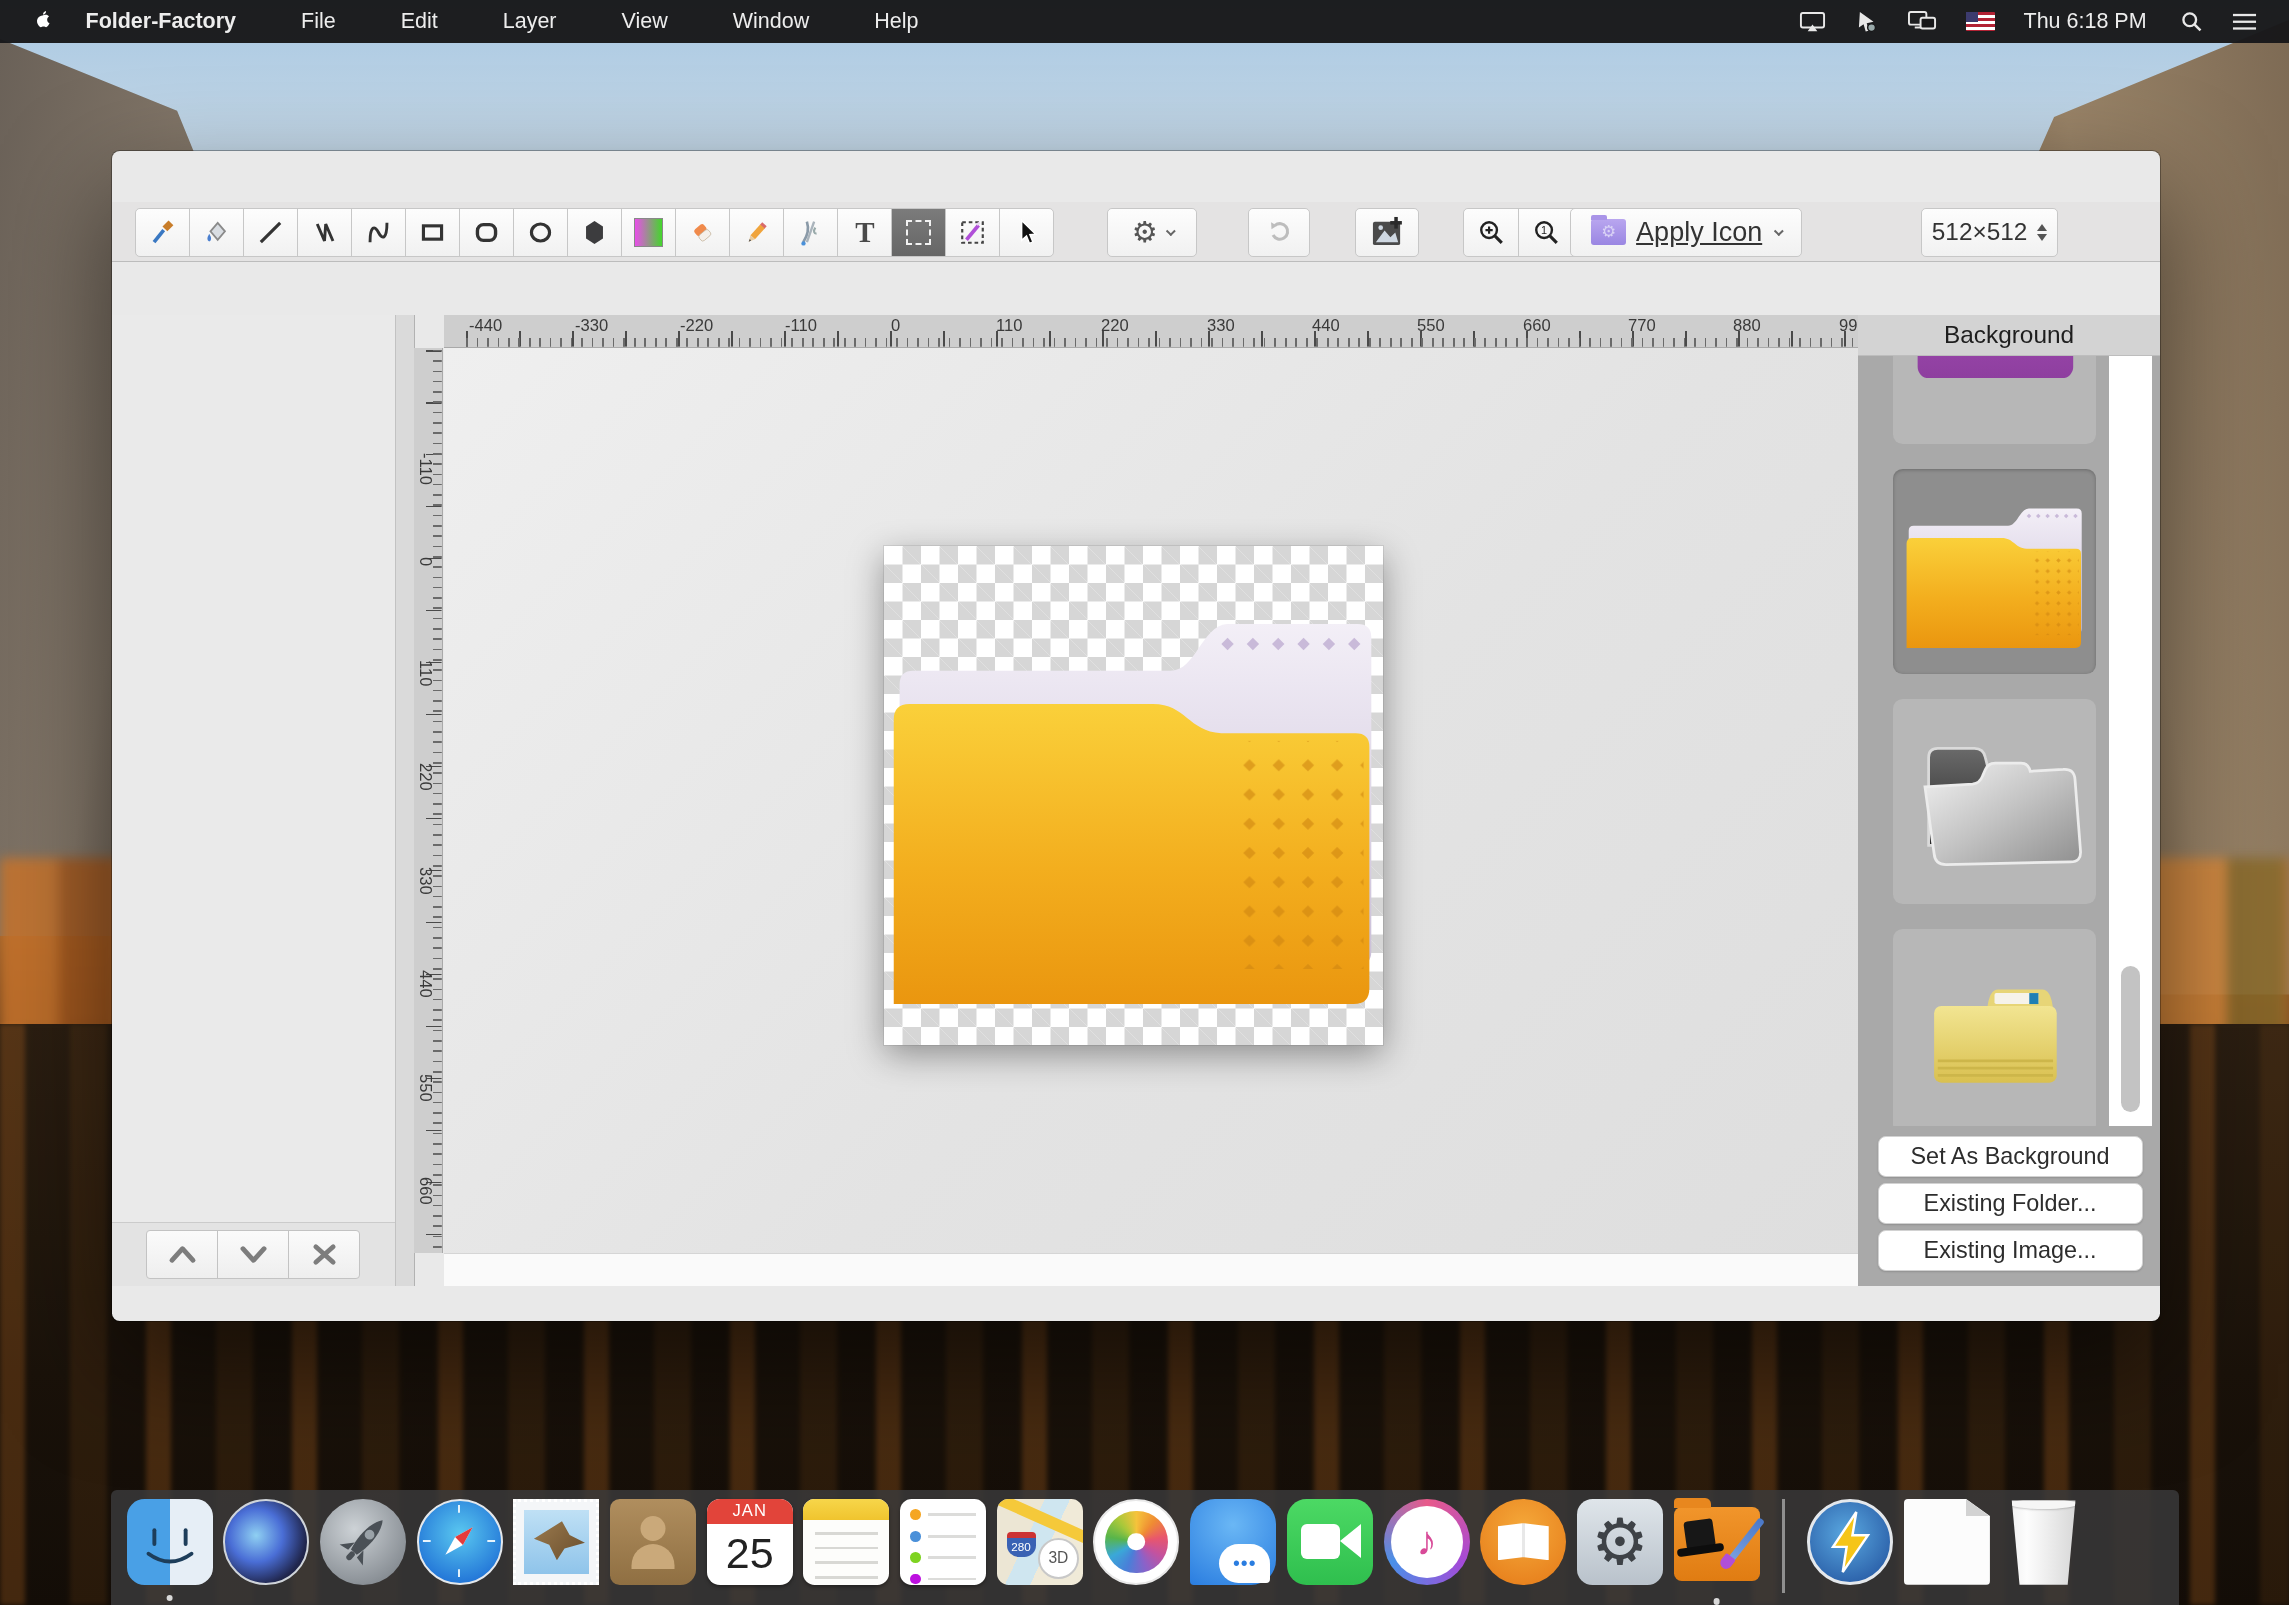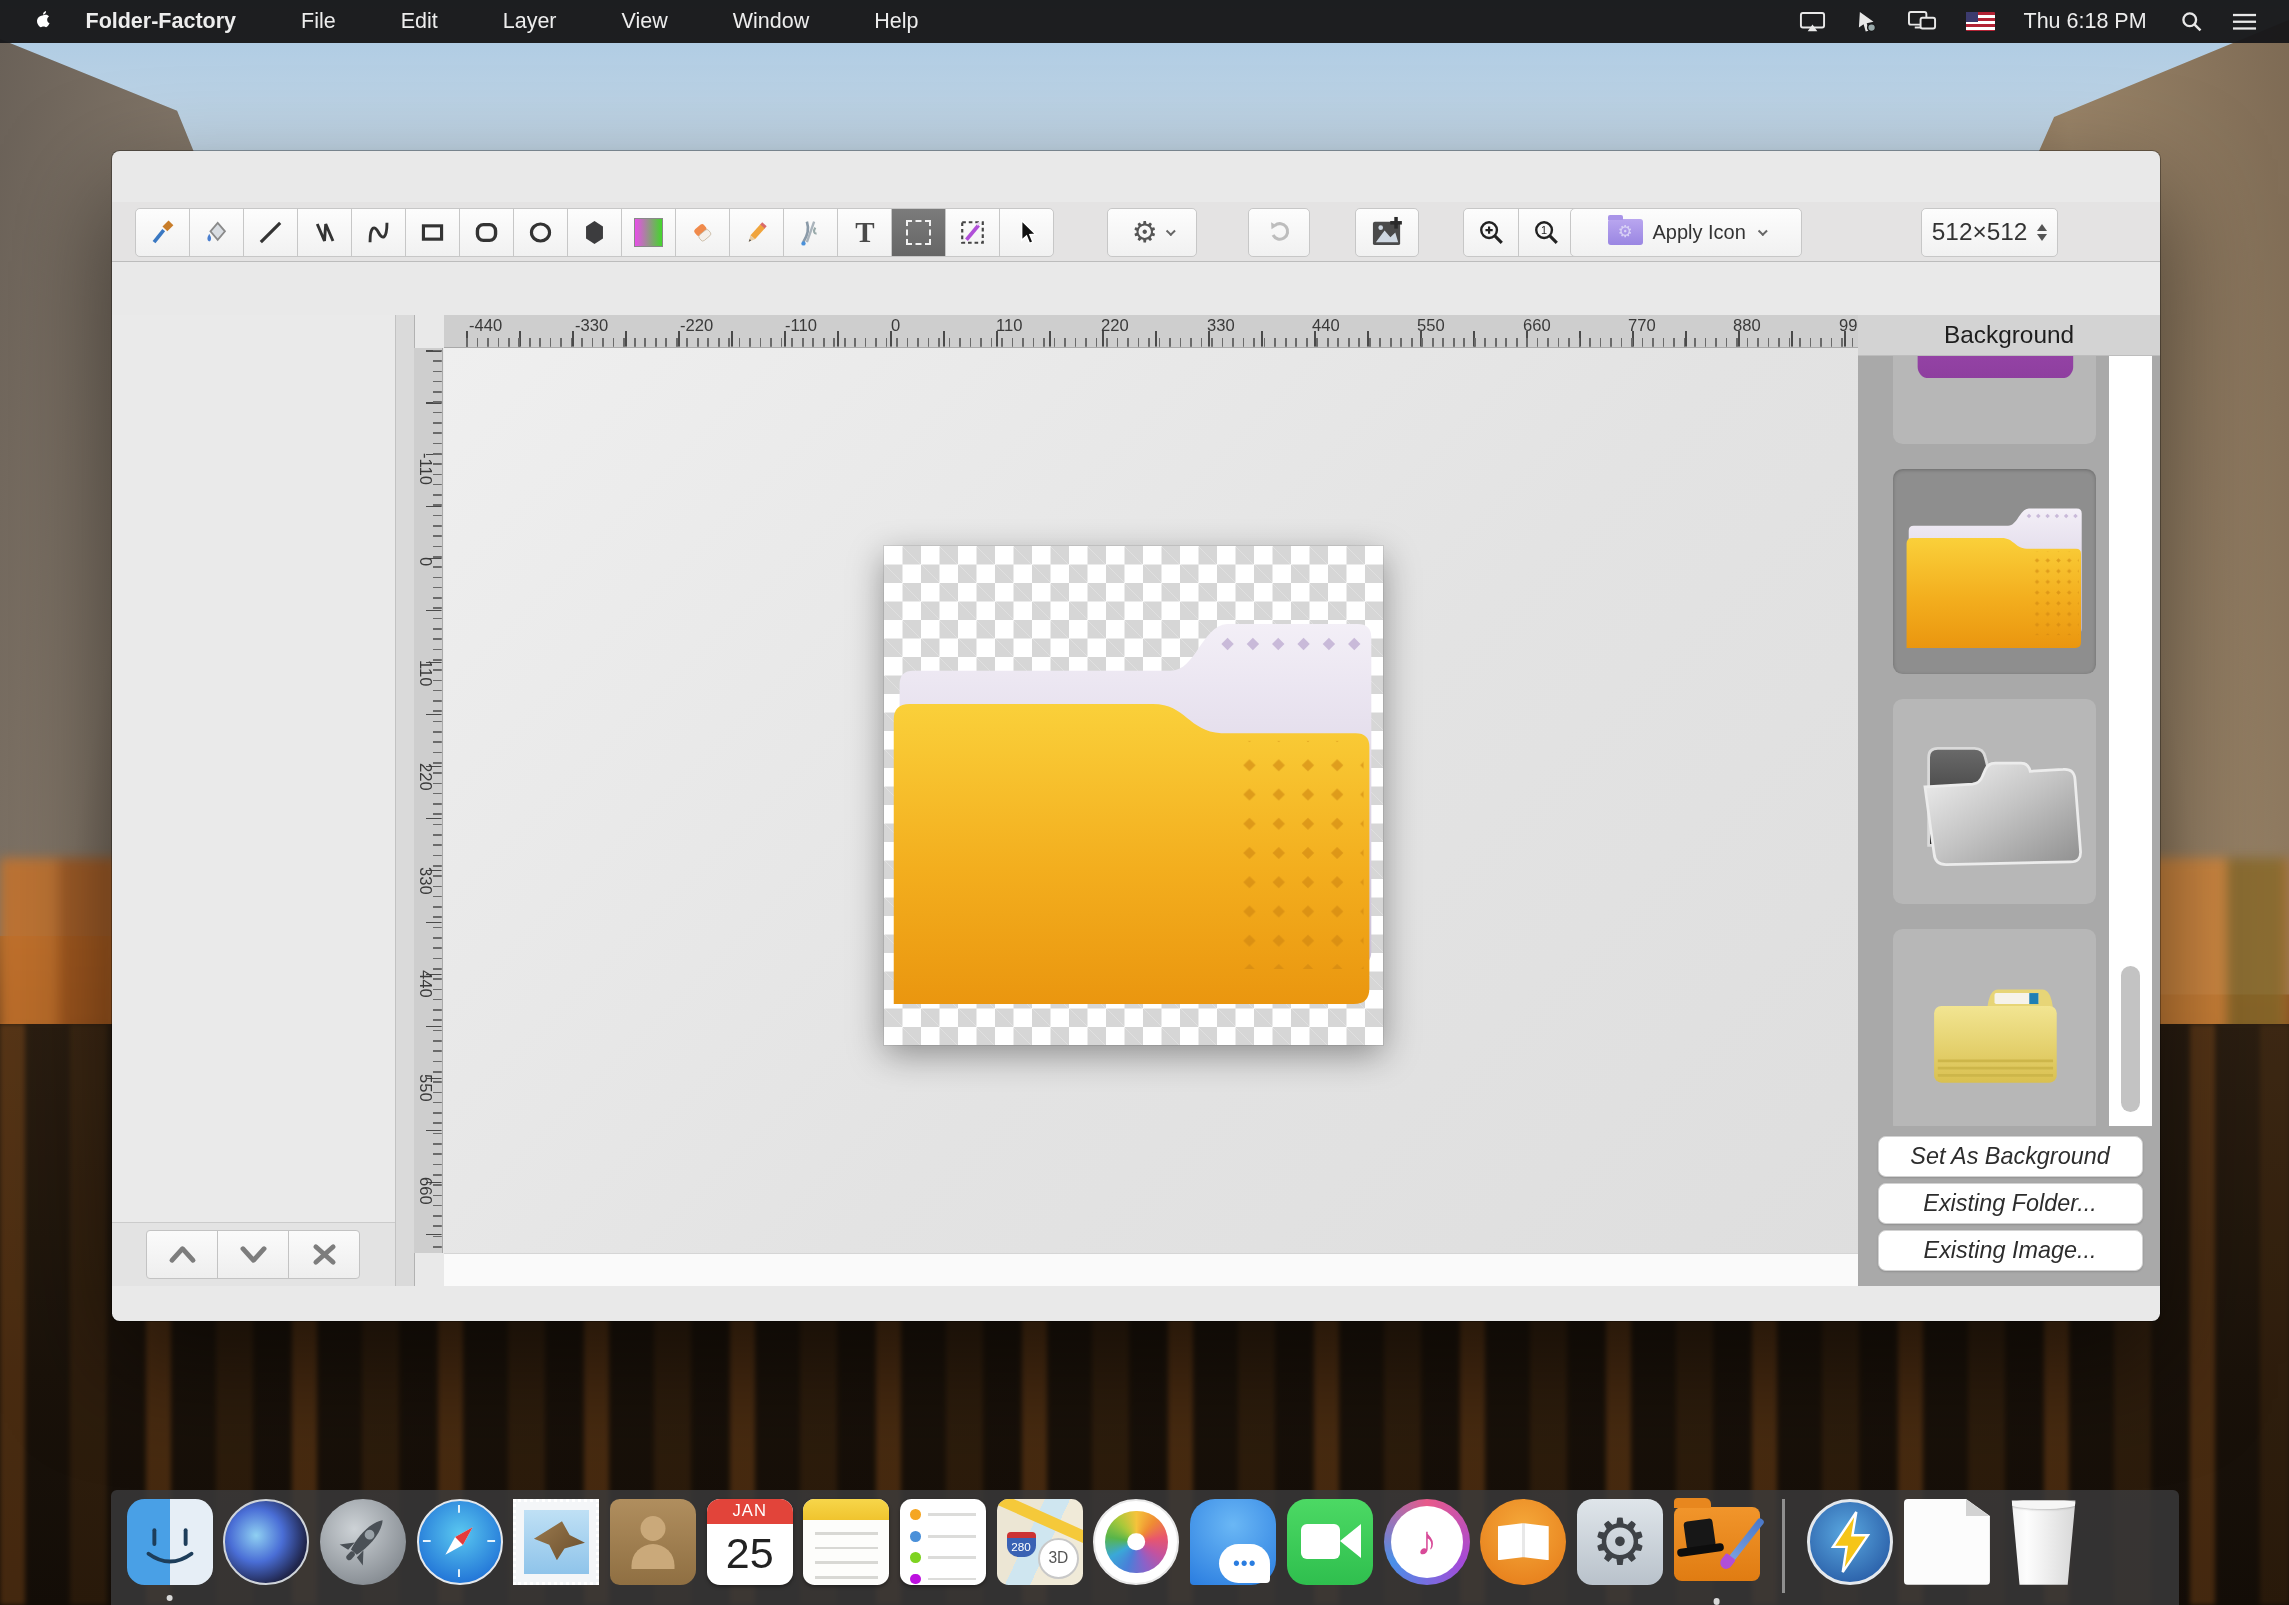--- a/index.html
+++ b/index.html
@@ -55,21 +55,21 @@
     display:flex; align-items:center; justify-content:center; }
   .tool:first-child{ border-radius:4.9px 0 0 4.9px; margin-left:0;}
   .tool.endcap{ border-radius:0 4.9px 4.9px 0; }
   .tool.selected { background:linear-gradient(#7b7b7b,#666); }
   .tbtn { position:absolute; top:5.9px; height:49px; background:linear-gradient(#fdfdfd,#f1f1f1); border:1px solid #c7c7c7; border-radius:4.9px;
     display:flex; align-items:center; justify-content:center; }
   .gear-glyph { font-size:29px; color:#555; line-height:1; }
   .chev-sm { display:inline-block; width:6.8px; height:6.8px; border-right:2px solid #666; border-bottom:2px solid #666; transform:rotate(45deg) translateY(-2px); margin-left:7.8px;}
   .zoomgroup { display:flex; }
   .zoomgroup .tool{ width:56px; }
-  .apply-label { font-size:20px; color:#333; margin:0 3.9px 0 9.8px; }
+  .apply-label { font-size:27px; color:#333; margin:0 3.9px 0 9.8px;text-decoration:underline; }
   .mini-folder { width:35px; height:26px; background:linear-gradient(#b9a6ef,#9a86e2); border-radius:2.9px; position:relative; display:flex; align-items:center; justify-content:center; }
   .mini-folder::before { content:""; position:absolute; left:0; top:-4.9px; width:15.6px; height:5.9px; background:#a994e8; border-radius:2px 2px 0 0; }
   .mini-folder .gg { font-size:16.6px; color:#d9d2f5; }
   .stepper-txt { font-size:24.4px; color:#333; margin-right:9.8px; }
   .stepper-arrows { display:flex; flex-direction:column; gap:2.9px; }
   .stepper-arrows i { width:0; height:0; border-left:5.9px solid transparent; border-right:5.9px solid transparent; }
   .stepper-arrows .up { border-bottom:7.8px solid #555; }
   .stepper-arrows .down { border-top:7.8px solid #555; }
   .dashedbox { width:25px; height:25px; border:2px dashed #3c3c3c; }
   .tool.selected .dashedbox { border-color:#f2f2f2; }
@@ -114,21 +114,21 @@
   #bg-header { position:absolute; left:0; top:0; right:0; height:41px; background:#d3d3d3; border-bottom:1px solid #bdbdbd;
     display:flex; align-items:center; justify-content:center; font-size:24.4px; color:#1e1e1e; }
   #thumb-list { position:absolute; left:0; top:41px; right:0; height:770px; overflow:hidden; }
   #thumb-col { position:absolute; left:35px; top:-117px; width:203px; display:flex; flex-direction:column; gap:25px; }
   .thumb { width:203px; height:205px; border-radius:9.8px; background:#b7b7b7; position:relative; overflow:hidden; }
   .thumb.selected { background:#8e8e8e; box-shadow:inset 0 1px 3.9px rgba(0,0,0,.25); }
   .thumb svg { position:absolute; inset:9.8px; width:183px; height:185px; }
   #scroll-track { position:absolute; right:7.8px; top:41px; width:43px; height:770px; background:#fff; }
   #scroll-thumb { position:absolute; left:11.7px; bottom:13.7px; width:19.5px; height:146px; background:#c3c3c3; border-radius:9.8px; }
   .pbtn { position:absolute; left:19.5px; width:265px; height:41px; background:#fff; border:1px solid #d2d2d2; border-radius:7.8px;
-    display:flex; align-items:center; justify-content:center; font-size:23.4px; color:#2d2d2d; box-shadow:0 1px 2px rgba(0,0,0,.15);font-style:italic; }
+    display:flex; align-items:center; justify-content:center; font-size:23.4px; color:#2d2d2d; box-shadow:0 1px 2px rgba(0,0,0,.15); }
 
   
   #statusbar { position:absolute; left:0; bottom:0; right:0; height:35px; background:#ececec; border-top:1px solid #c2c2c2; }
   .grip { position:absolute; left:269px; top:6.8px; display:flex; gap:5.9px; }
   .grip i { width:2px; height:21.5px; background:#4a4a4a; }
   #statusbar .txt { position:absolute; top:3.9px; font-size:23.4px; color:#2c2c2c; }
   #zoom-combo { position:absolute; left:751px; top:2.9px; width:86px; height:28px; background:#fff; border:1px solid #b9b9b9; border-radius:3.9px; display:flex; }
   #zoom-combo .val { flex:1; font-size:20.5px; color:#222; padding:2.9px 0 0 7.8px; }
   #zoom-combo .dd { width:25px; background:linear-gradient(#6aa9f7,#3478f6); border-radius:0 2.9px 2.9px 0; display:flex; align-items:center; justify-content:center; }
   #zoom-combo .dd .chev { border-color:#fff; width:6.8px; height:6.8px; }

